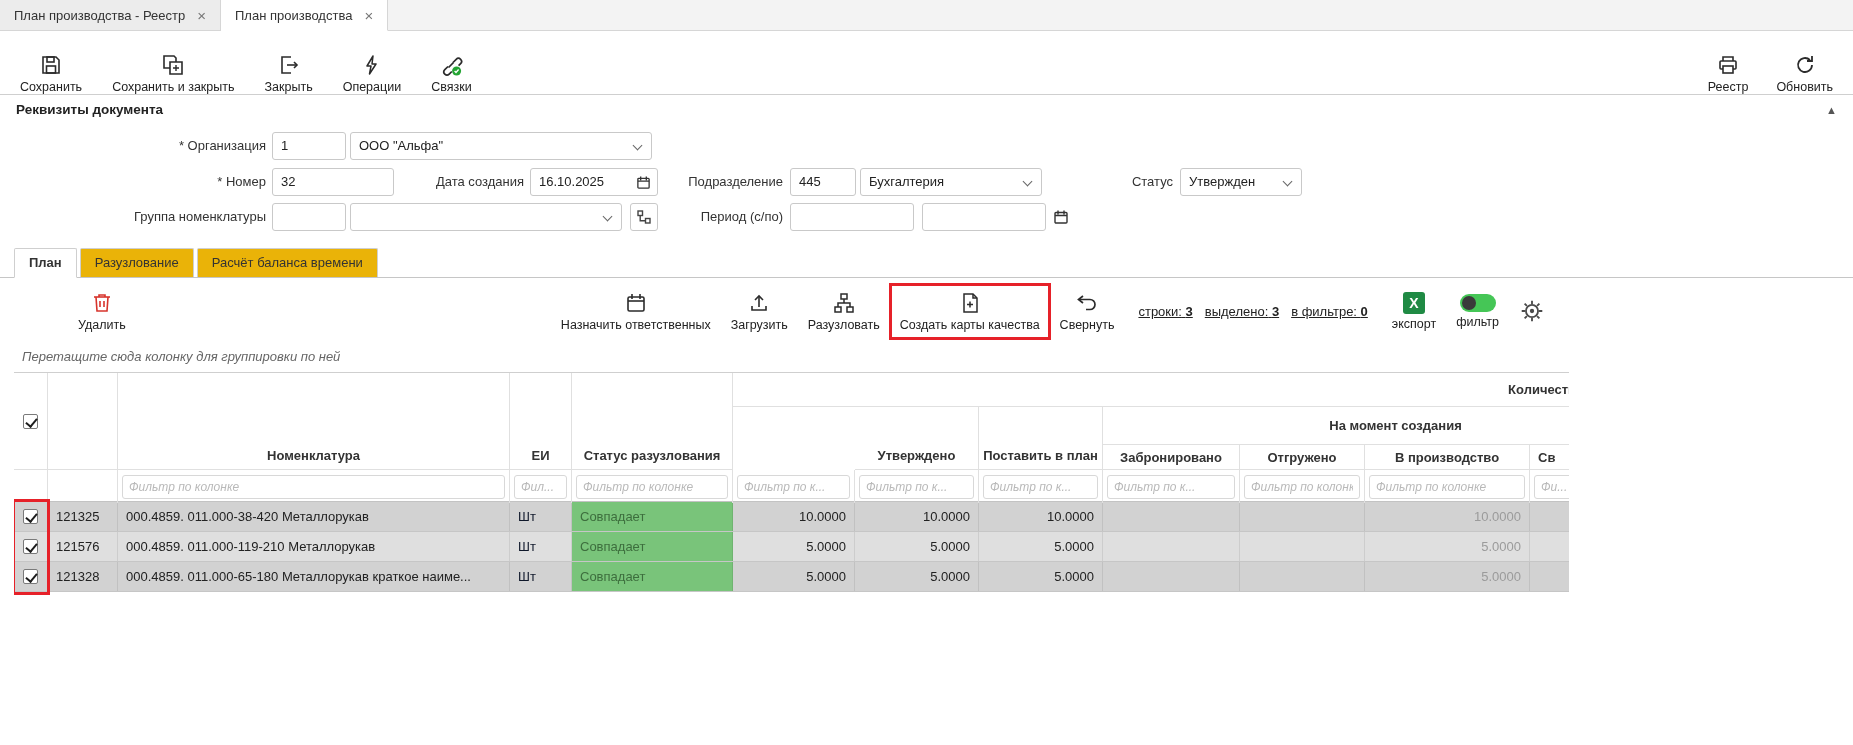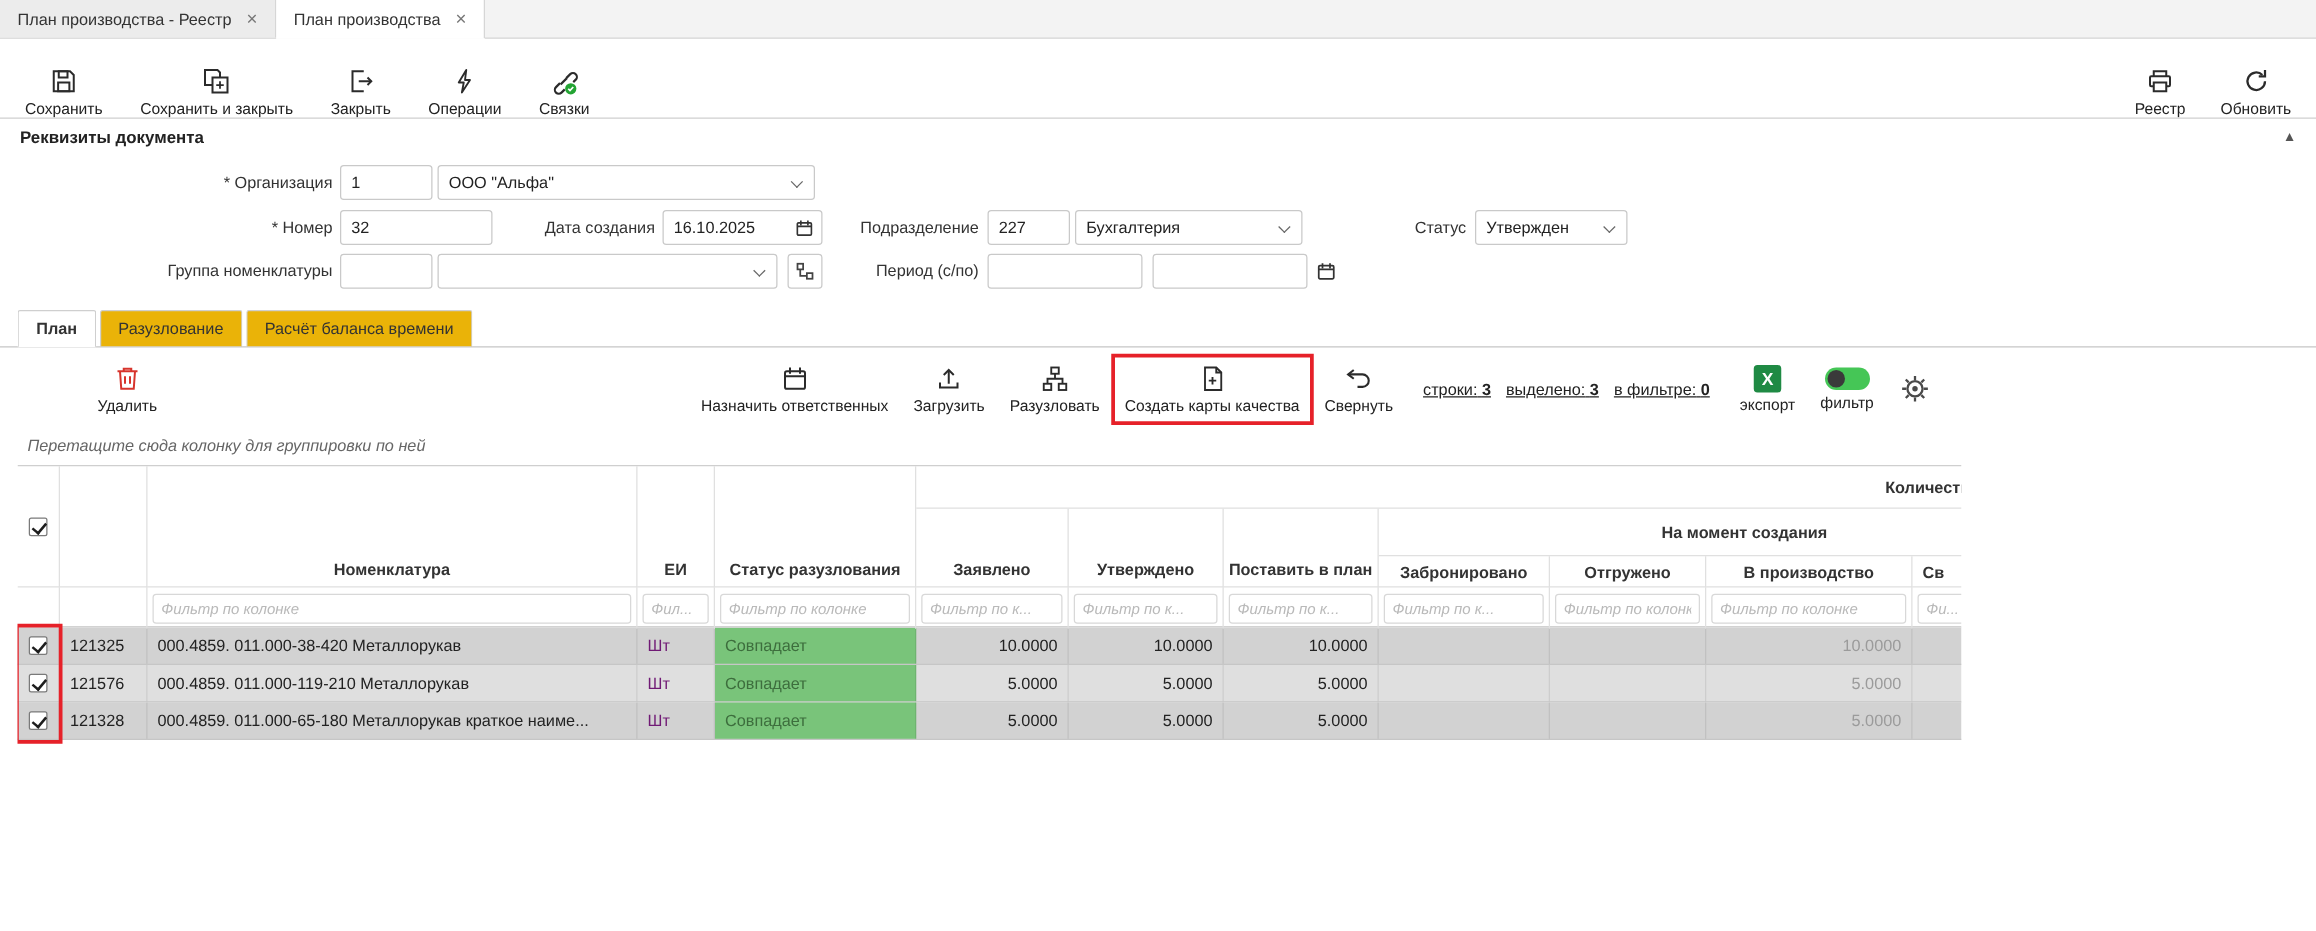--- a/index.html
+++ b/index.html
@@ -82,21 +82,21 @@
 
   .trow { display:flex; width:2346px; height:30px; font-size:13px; border-bottom:1px solid #c6c6c6; cursor:pointer; }
   .r-a { background:#d2d2d2; }
   .r-b { background:#dfdfdf; }
   .tc { border-right:1px solid rgba(0,0,0,0.08); display:flex; align-items:center; padding:0 8px;
         white-space:nowrap; overflow:hidden; }
   .ctr { justify-content:center; padding:0; }
   .num { justify-content:flex-end; }
   .muted { color:#9b9b9b; }
   .st-green { background:#79c47a; color:#3d6e3d; }
-  .c-cb{width:34px} .c-id{width:70px} .c-nom{width:392px} .c-ei{width:62px; color:#701a75;}
+  .c-cb{width:34px} .c-id{width:70px} .c-nom{width:392px} .c-ei{width:62px; color:#0f172a;}
   .c-st{width:161px} .c-d{width:122px} .c-a{width:124px} .c-p{width:124px}
   .c-z{width:137px} .c-o{width:125px} .c-v{width:165px} .c-last{width:159px}
 
   .cb { width:15px; height:15px; border:1px solid #7a7a7a; border-radius:2px; background:#fff;
         position:relative; display:inline-block; }
   .cb.checked::after { content:""; position:absolute; left:4px; top:1px; width:5px; height:9px;
         border-right:2px solid #1d1d1d; border-bottom:2px solid #1d1d1d; transform:rotate(40deg); }
 
   
   .ann-q { position:absolute; left:-11px; right:-11px; top:-8px; bottom:-8px;
@@ -218,21 +218,21 @@
   <div class="f-input" style="left:530px;width:128px;top:44px;padding-right:28px">
     <span>16.10.2025</span>
     <span class="cal">
       <svg width="15" height="15" viewBox="0 0 16 16" fill="none" stroke="#333" stroke-width="1.4">
         <rect x="2" y="3.5" width="12" height="10.5" rx="1"></rect>
           <path d="M2 6.5h12M5 1.5v4M11 1.5v4"></path>
       </svg>
     </span>
   </div>
   <div class="f-label" style="left:640px;width:143px;top:44px">Подразделение</div>
-  <div class="f-input" style="left:790px;width:66px;top:44px">227</div>
+  <div class="f-input" style="left:790px;width:66px;top:44px">445</div>
   <div class="f-select" style="left:860px;width:182px;top:44px">
     <span>Бухгалтерия</span>
     <i class="chev"></i>
   </div>
   <div class="f-label" style="left:1086px;width:87px;top:44px">Статус</div>
   <div class="f-select" style="left:1180px;width:122px;top:44px">
     <span>Утвержден</span>
     <i class="chev"></i>
   </div>
 
@@ -386,23 +386,20 @@
       <span>ЕИ</span>
     </div>
     <div class="hc" style="left:558px;top:0;width:161px;height:97px">
       <span>Статус разузлования</span>
     </div>
 
     <div class="hc mid" style="left:719px;top:0;width:1627px;height:34px">
       <span>Количество</span>
     </div>
 
-    <div class="hc" style="left:719px;top:34px;width:122px;height:63px">
-      <span>Заявлено</span>
-    </div>
     <div class="hc" style="left:841px;top:34px;width:124px;height:63px">
       <span>Утверждено</span>
     </div>
     <div class="hc" style="left:965px;top:34px;width:124px;height:63px">
       <span>Поставить в план</span>
     </div>
     <div class="hc mid" style="left:1089px;top:34px;width:586px;height:38px">
       <span>На момент создания</span>
     </div>
 

